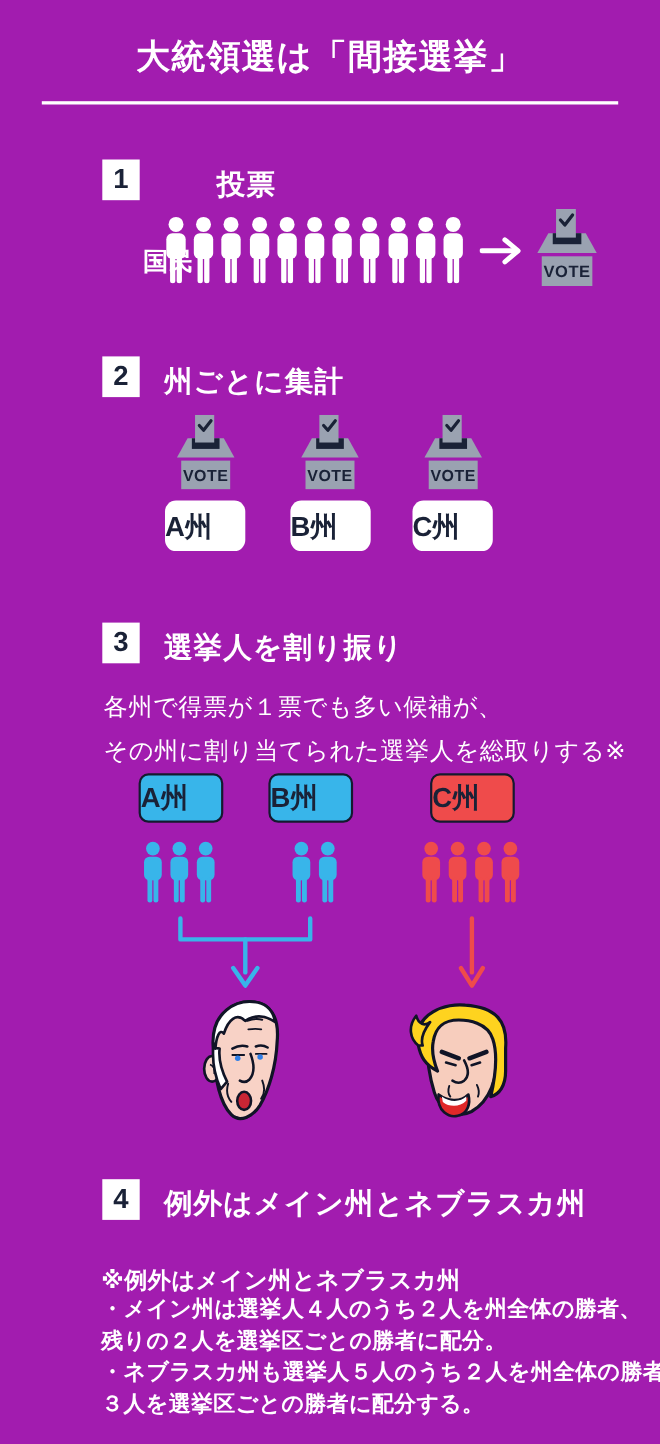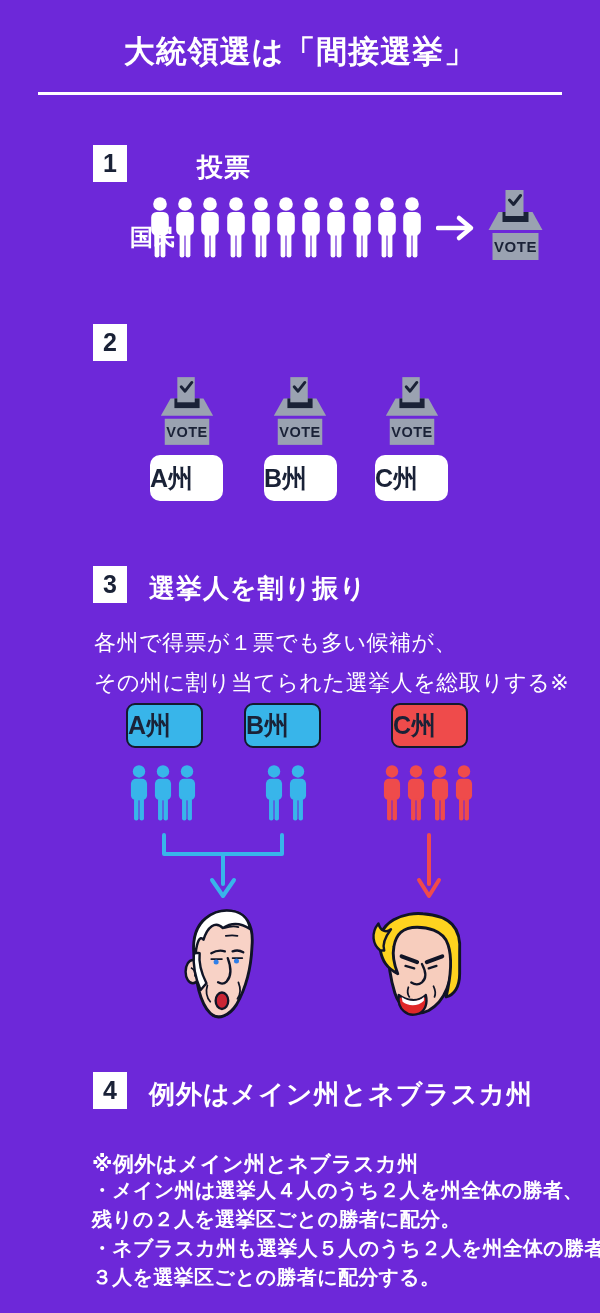--- a/index.html
+++ b/index.html
@@ -1,18 +1,18 @@
 <!DOCTYPE html>
 <html lang="ja"><head>
 <meta charset="utf-8">
 <style>
   html,body{margin:0;padding:0;background:#10141f;}
   .poster{
     position:relative;width:600px;height:1313px;overflow:hidden;
-    background:#6d28d9;
+    background:#a21caf;
     font-family:"Liberation Sans","DejaVu Sans",sans-serif;
     color:#fff;
   }
   .abs{position:absolute;}
   .title{
     top:31px;left:0;width:600px;text-align:center;
     font-size:31px;font-weight:700;letter-spacing:1px;
   }
   .divider{top:92px;left:38px;width:524px;height:3px;background:#fff;}
   .badge{
@@ -121,20 +121,21 @@
   </svg>
 
   <svg class="abs ballot" style="left:484px;top:190px;" width="63" height="70" viewBox="0 0 62 70">
     <use href="#ballot-shape"></use>
     <text class="vote" x="31" y="62" text-anchor="middle">VOTE</text>
   </svg>
 
   <div class="abs badge" style="left:93px;top:324px;">
     <span>2</span>
   </div>
+  <div class="abs step-label" style="left:149px;top:329px;">州ごとに集計</div>
 
   <svg class="abs ballot" style="left:157px;top:377px;" width="60" height="68" viewBox="0 0 62 70">
     <use href="#ballot-shape"></use>
     <text class="vote" x="31" y="62" text-anchor="middle">VOTE</text>
   </svg>
   <svg class="abs ballot" style="left:270px;top:377px;" width="60" height="68" viewBox="0 0 62 70">
     <use href="#ballot-shape"></use>
     <text class="vote" x="31" y="62" text-anchor="middle">VOTE</text>
   </svg>
   <svg class="abs ballot" style="left:382px;top:377px;" width="60" height="68" viewBox="0 0 62 70">

